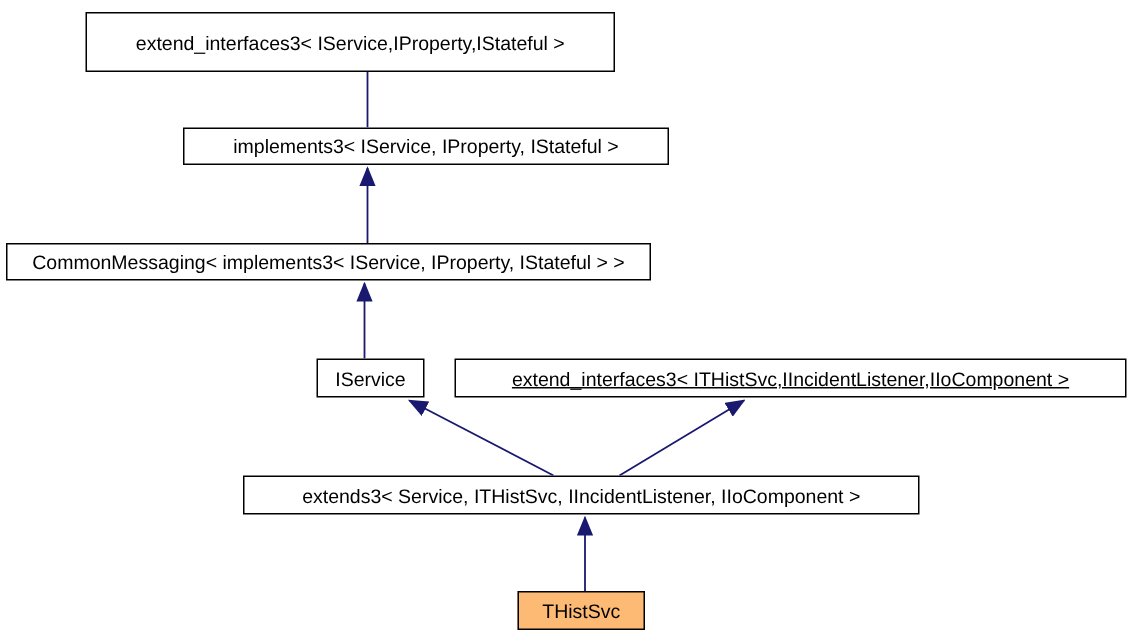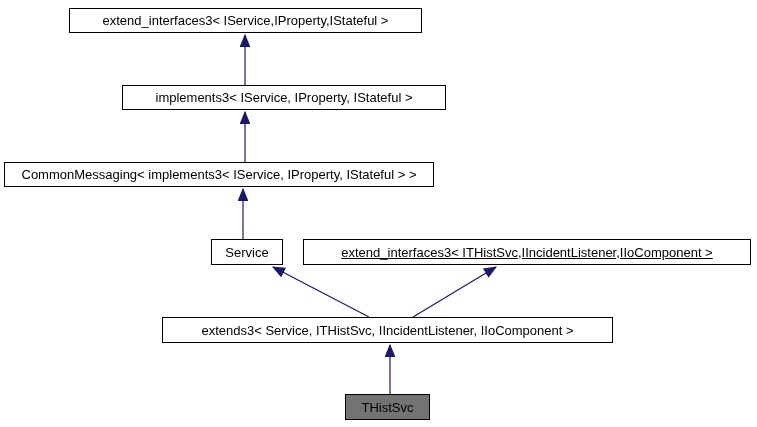--- a/index.html
+++ b/index.html
@@ -30,21 +30,21 @@
     color: #000000;
     font-size: 13px;
     line-height: 1;
     display: flex;
     align-items: center;
     justify-content: center;
     white-space: nowrap;
     cursor: pointer;
   }
   .node.current {
-    background: #737373;
+    background: #fdba74;
     cursor: default;
   }
 </style>
 </head>
 <body>
 
 <div class="canvas">
 
   <svg class="edges-layer" width="757" height="427" viewBox="0 0 757 427" xmlns="http://www.w3.org/2000/svg">
     <defs>
@@ -53,27 +53,27 @@
       </marker>
     </defs>
     <line x1="245" y1="85" x2="245" y2="35" stroke="#191970" stroke-width="1.2" marker-end="url(#arrowhead)"></line>
     <line x1="245" y1="162" x2="245" y2="112" stroke="#191970" stroke-width="1.2" marker-end="url(#arrowhead)"></line>
     <line x1="243" y1="239" x2="243" y2="189" stroke="#191970" stroke-width="1.2" marker-end="url(#arrowhead)"></line>
     <line x1="369" y1="317" x2="273" y2="267" stroke="#191970" stroke-width="1.2" marker-end="url(#arrowhead)"></line>
     <line x1="413" y1="317" x2="496" y2="267" stroke="#191970" stroke-width="1.2" marker-end="url(#arrowhead)"></line>
     <line x1="390" y1="394" x2="390" y2="345" stroke="#191970" stroke-width="1.2" marker-end="url(#arrowhead)"></line>
   </svg>
 
-  <div class="node" style="left:69px; top:8px; width:353px; height:25px;">extend_interfaces3&lt; IService,IProperty,IStateful &gt;</div>
+  <div class="node" style="left:57px; top:8px; width:353px; height:40px;">extend_interfaces3&lt; IService,IProperty,IStateful &gt;</div>
 
   <div class="node" style="left:86px; top:85px; width:324px; height:25px;margin-left:36px;">implements3&lt; IService, IProperty, IStateful &gt;</div>
 
   <div class="node" style="left:4px; top:162px; width:430px; height:25px;">CommonMessaging&lt; implements3&lt; IService, IProperty, IStateful &gt; &gt;</div>
 
-  <div class="node" style="left:211px; top:239px; width:72px; height:26px;">Service</div>
+  <div class="node" style="left:211px; top:239px; width:72px; height:26px;">IService</div>
 
   <div class="node" style="left:303px; top:239px; width:448px; height:26px;text-decoration:underline;">extend_interfaces3&lt; ITHistSvc,IIncidentListener,IIoComponent &gt;</div>
 
   <div class="node" style="left:162px; top:317px; width:451px; height:26px;">extends3&lt; Service, ITHistSvc, IIncidentListener, IIoComponent &gt;</div>
 
   <div class="node current" style="left:345px; top:394px; width:85px; height:26px;">THistSvc</div>
 
 </div>
 
 </body></html>

